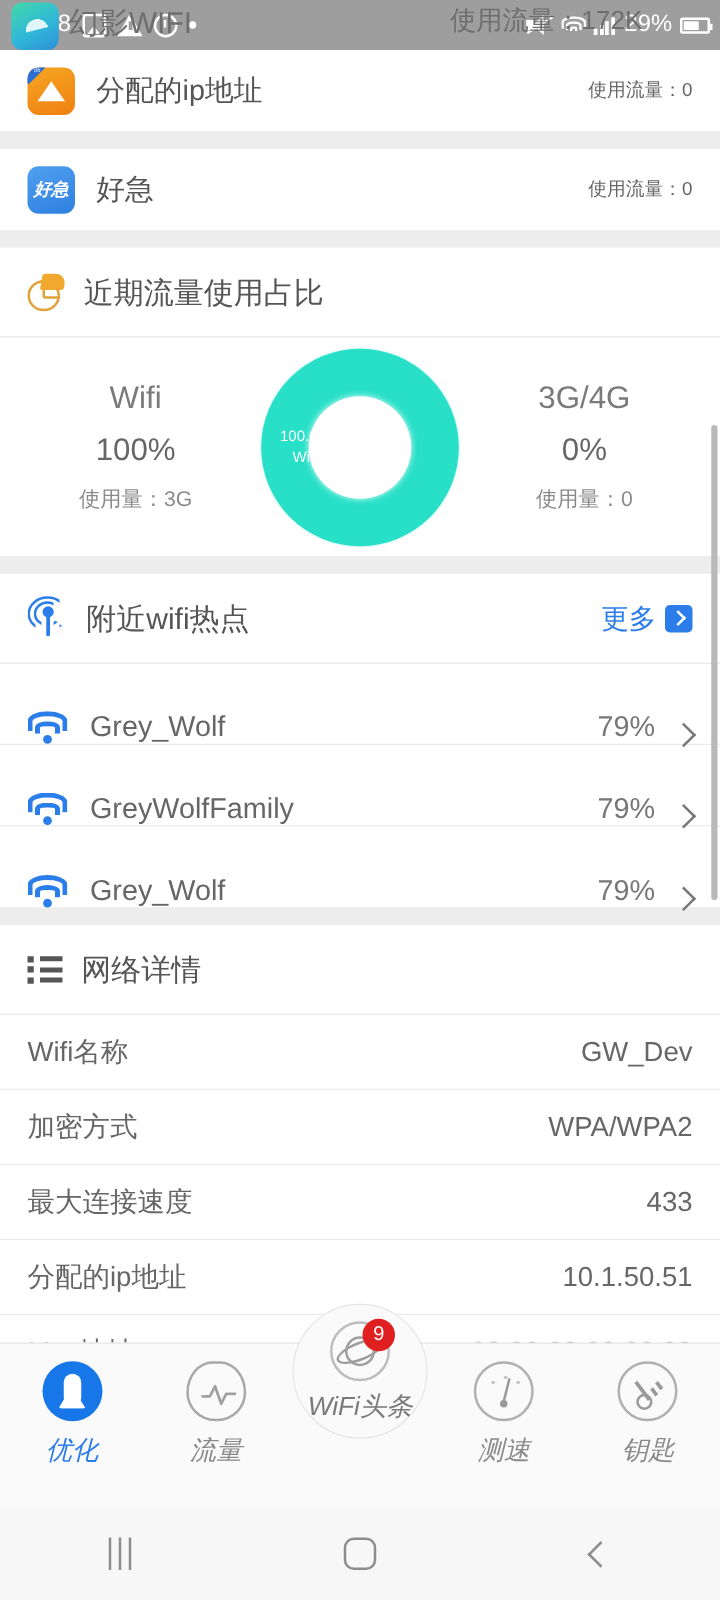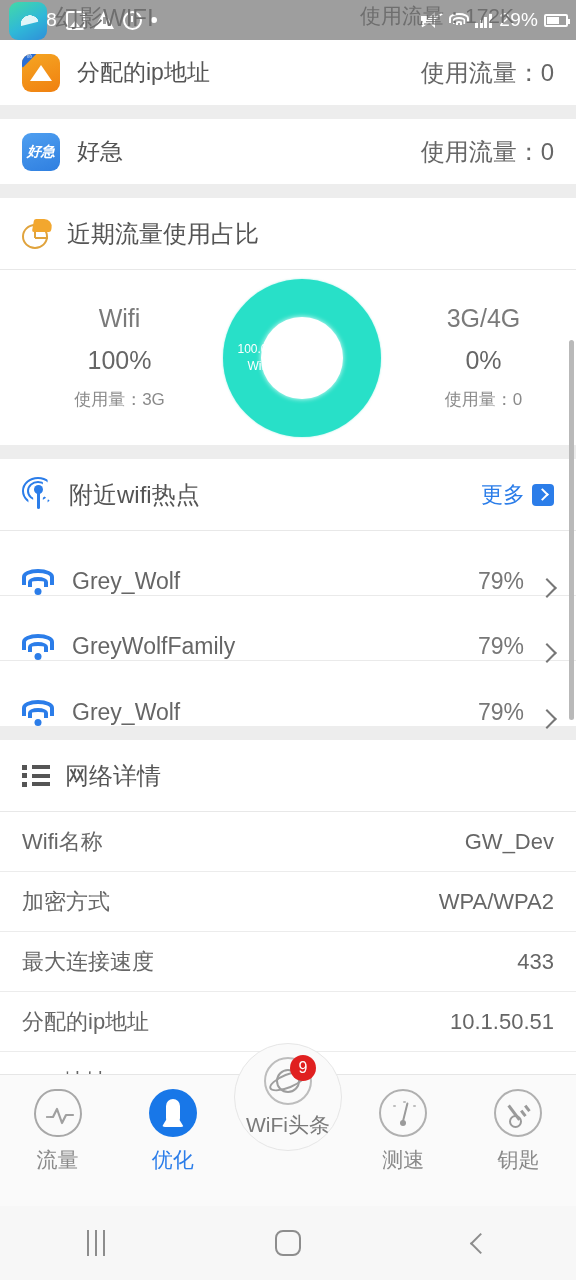--- a/index.html
+++ b/index.html
@@ -128,21 +128,21 @@
     transform:rotate(-45deg);
   }
   .app-ic-a .rib:after{
     content:"产品"; position:absolute; left:7px; top:7px; font-size:5px; color:#fff;
     transform:rotate(45deg); white-space:nowrap;
   }
   .app-ic-b{ background:linear-gradient(160deg,#4f9ff0 0%,#2f7fe0 100%);
     display:flex;align-items:center;justify-content:center; }
   .app-ic-b span{ color:#fff; font-size:14px; font-weight:700; font-style:italic; }
   .app-name{ margin-left:17px; font-size:23px; color:#555; }
-  .app-usage{ margin-left:auto; font-size:24px; color:#666; }
+  .app-usage{ margin-left:auto; font-size:15px; color:#666; }
 
   
   .sec-head{
     height:72px; display:flex; align-items:center; padding:0 22px;
     border-bottom:1px solid #e8e8e8;
   }
   .sec-title{ font-size:24px; color:#555; margin-left:15px; }
   .sec-more{ margin-left:auto; display:flex; align-items:center; gap:7px; }
   .sec-more-txt{ font-size:22px; color:#2b7de9; }
   .more-chev{
@@ -184,21 +184,21 @@
 
   
   .list-ic{ width:28px;height:22px; flex:none; display:flex; flex-direction:column; justify-content:space-between; }
   .list-ic i{ display:flex; align-items:center; gap:5px; }
   .list-ic i:before{ content:""; width:5px;height:5px;background:#555; }
   .list-ic i:after{ content:""; width:18px;height:4px;background:#555; }
 
   
   .donut-wrap{
     height:175px; display:flex; align-items:center; justify-content:space-between;
-    padding:0 0px; position:relative;margin-left:27px;
+    padding:0 16px; position:relative;
   }
   .side{ width:185px; text-align:center; }
   .side .lbl{ font-size:25px; color:#7a7a7a; margin-bottom:13px; }
   .side .val{ font-size:25px; color:#666; margin-bottom:13px; }
   .side .sub{ font-size:17px; color:#8a8a8a; }
   .donut{
     width:158px;height:158px;border-radius:50%;
     background:#28e0c8;
     position:relative; flex:none;
     box-shadow:0 0 2px rgba(40,224,200,.5);
@@ -246,21 +246,21 @@
   .tabbar{
     position:absolute; left:0; bottom:74px; width:576px; height:132px;
     background:#fafafa; z-index:8;
     border-top:1px solid #e6e6e6;
     display:flex; align-items:flex-start;
   }
   .tab{
     flex:1; display:flex; flex-direction:column; align-items:center;
     padding-top:14px; position:relative;
   }
-  .tab .tlabel{ font-size:21px; color:#8a8a8a; margin-top:9px; }
+  .tab .tlabel{ font-size:21px; color:#8a8a8a; margin-top:9px;font-style:italic; }
   .tab.active .tlabel{ color:#2b7de9; }
 
   .tico{ width:48px;height:48px; position:relative; }
 
   .ic-rocket{ border-radius:50%; background:#1877e8; }
   .ic-rocket:after{
     content:""; position:absolute; left:50%; top:10px; transform:translateX(-50%);
     width:14px;height:22px; background:#fff; border-radius:7px 7px 3px 3px;
   }
   .ic-rocket .fin{
@@ -525,34 +525,34 @@
       <span class="det-v">02:00:00:00:00:00</span>
     </div>
   </div>
 </div>
 
 <div class="scrollbar"></div>
 
 <div class="tabbar">
   <div class="notch"></div>
 
+  <div class="tab active">
+    <div class="tico ic-rocket">
+        <span class="fin"></span>
+      </div>
+    <span class="tlabel">优化</span>
+  </div>
+
   <div class="tab">
     <div class="tico ic-pulse">
       <svg class="pulse-line" viewBox="0 0 30 20">
         <polyline points="2,12 8,12 12,4 17,18 21,10 28,10" fill="none" stroke="#a0a0a0" stroke-width="2.2" stroke-linejoin="round" stroke-linecap="round"></polyline>
       </svg>
     </div>
     <span class="tlabel">流量</span>
-  </div>
-
-  <div class="tab active">
-    <div class="tico ic-rocket">
-        <span class="fin"></span>
-      </div>
-    <span class="tlabel">优化</span>
   </div>
 
   <div class="tab tab-center">
     <div class="tico ic-planet">
       <span class="core"></span>
         <span class="ring"></span>
       <span class="badge">9</span>
     </div>
     <span class="tlabel">WiFi头条</span>
   </div>

